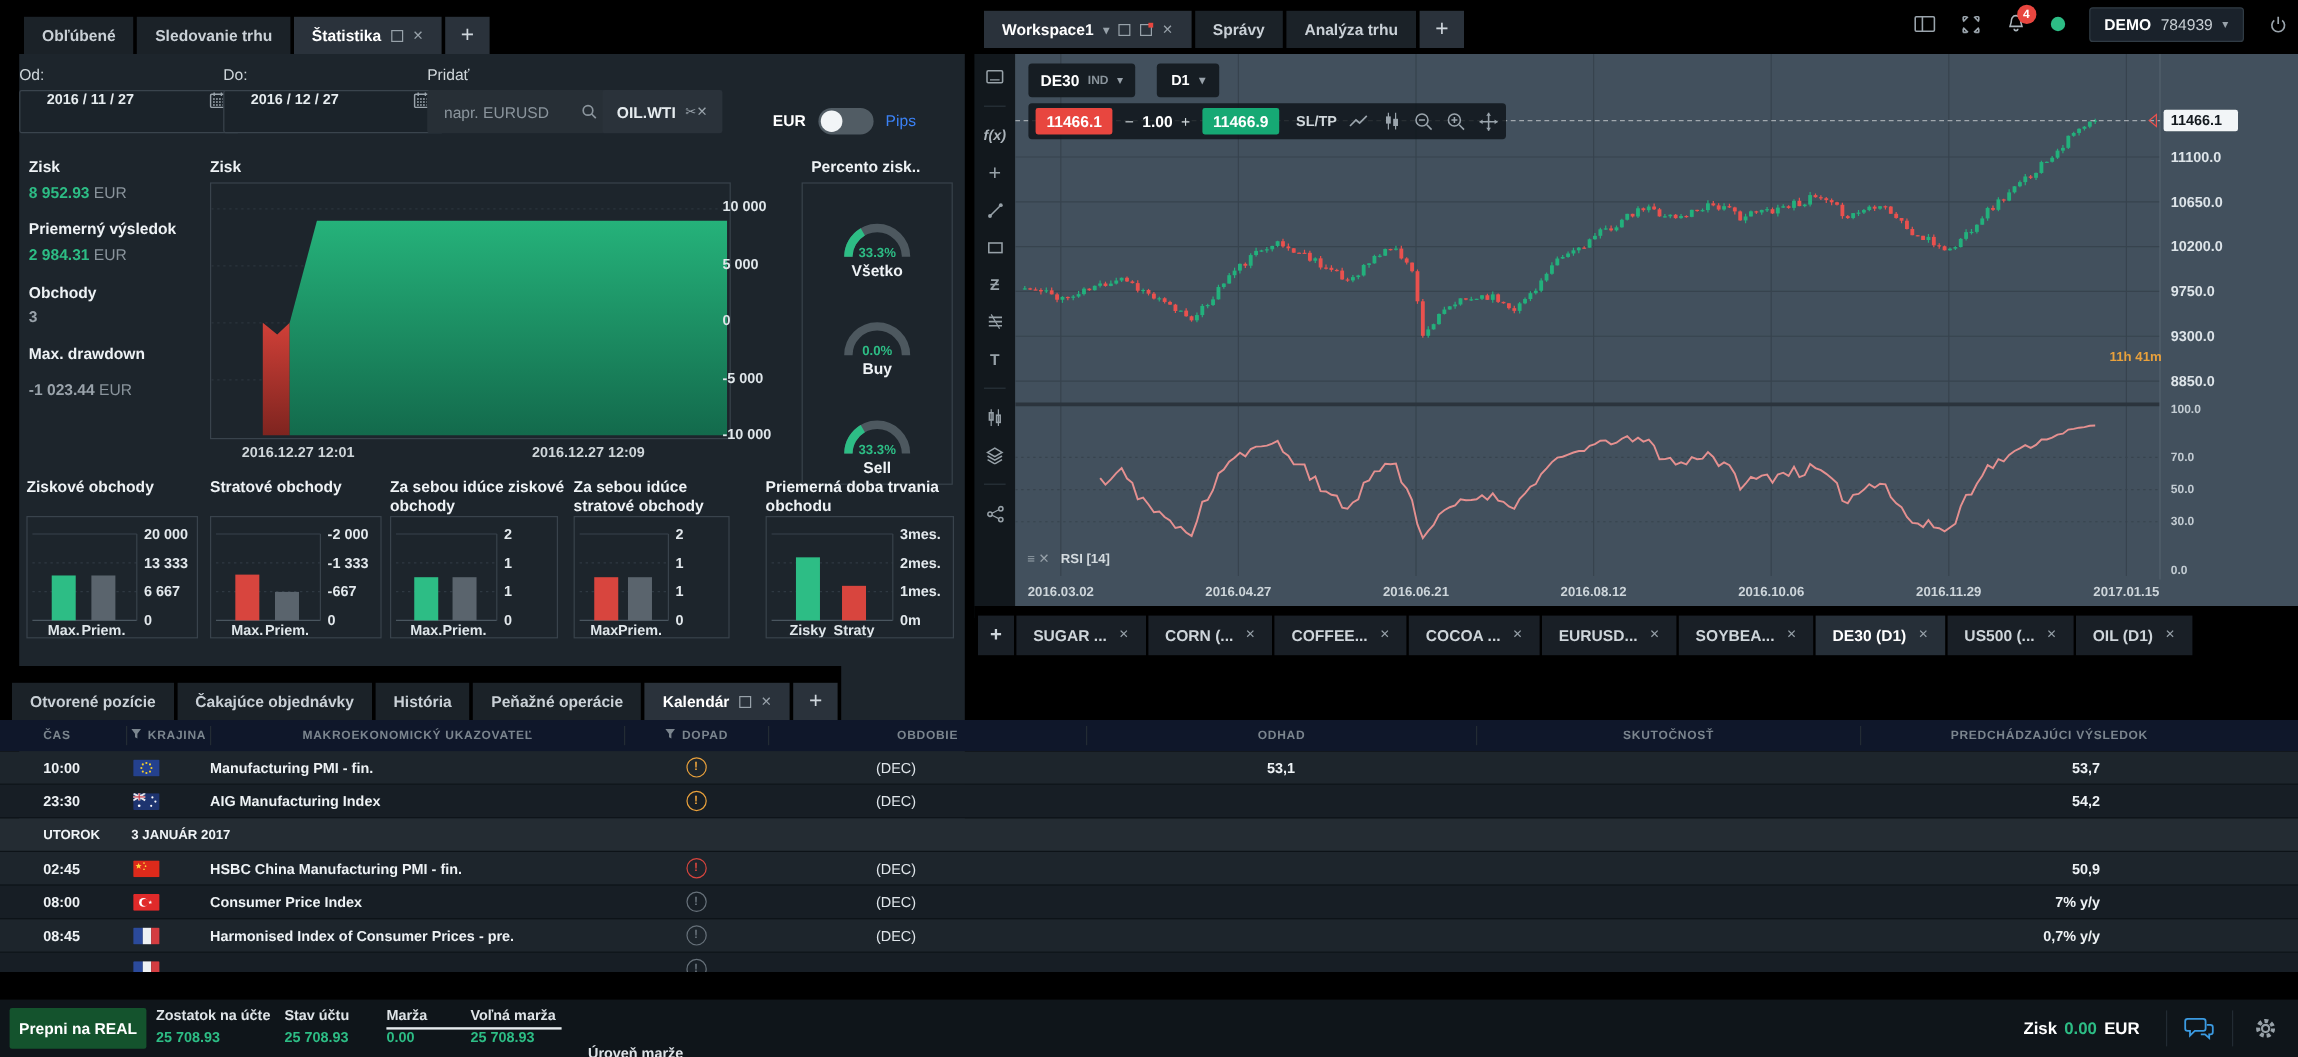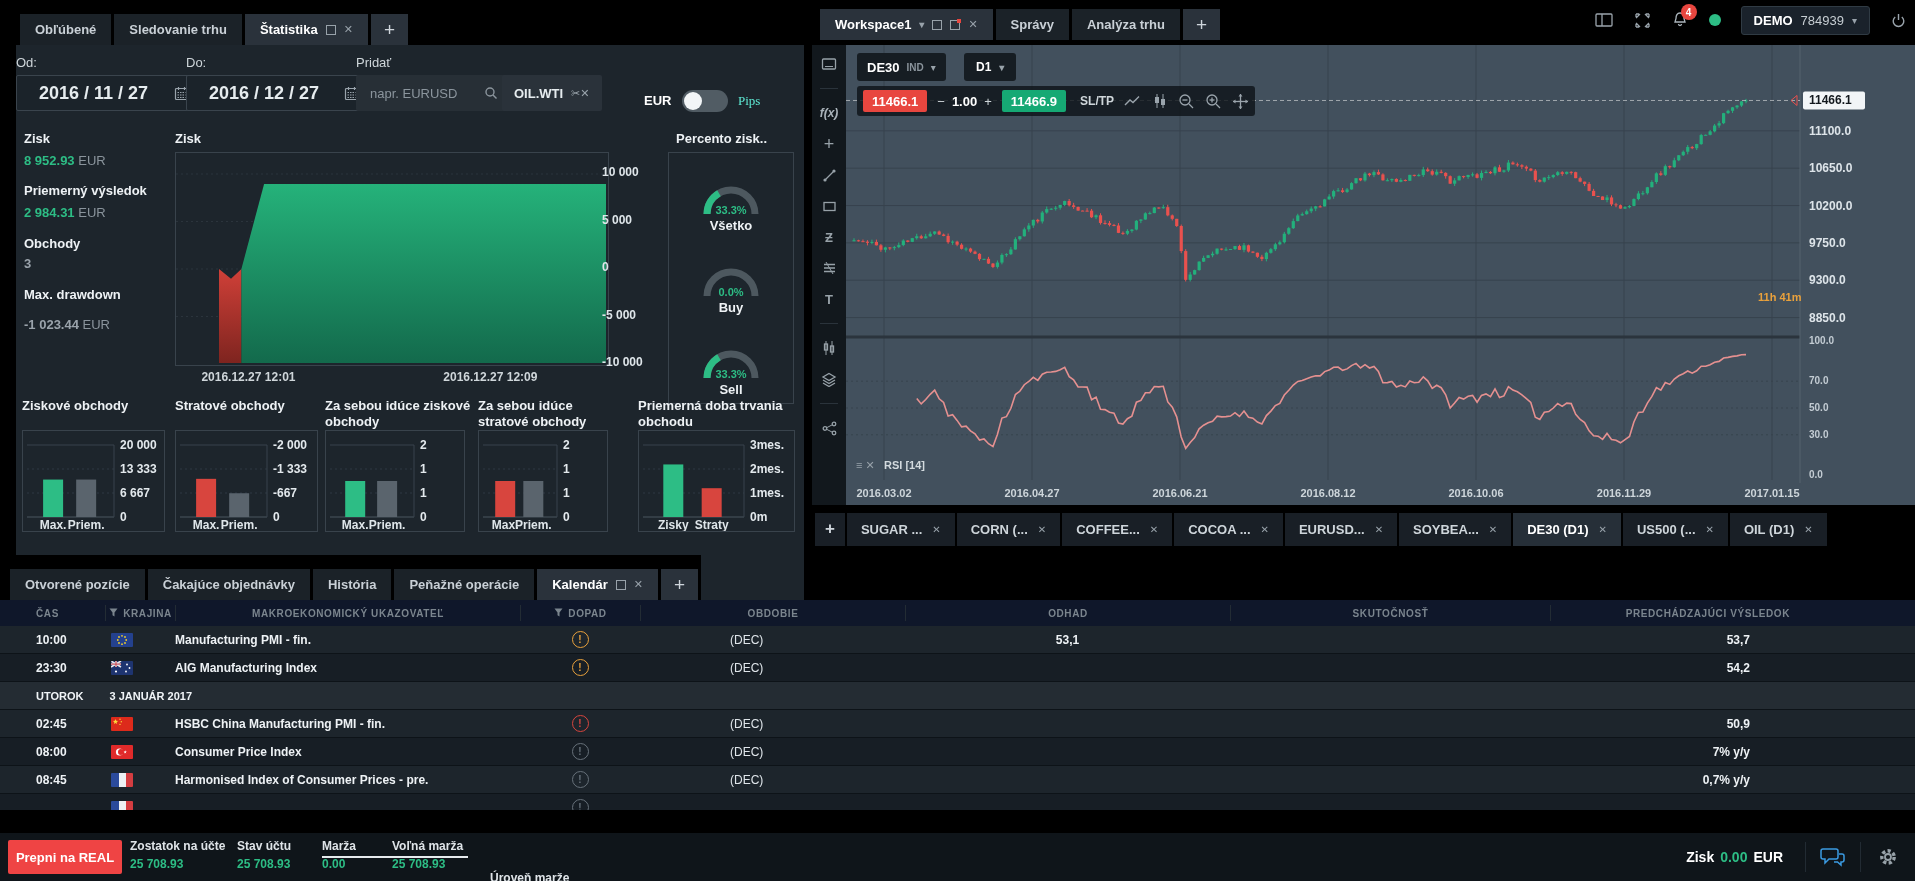--- a/index.html
+++ b/index.html
@@ -15,30 +15,30 @@
   .winsq{width:8px;height:8px;border:1px solid #98a2aa;display:inline-block;position:relative;}
   .winsq.reddot:after{content:"";position:absolute;right:-2px;top:-2px;width:4px;height:4px;background:#e8463f;}
   .tclose{color:#98a2aa;font-size:11px;font-weight:400;}
   .tcaret{color:#98a2aa;font-size:10px;}
 
   
   #lp-tabs{left:0;top:0;width:804px;height:45px;padding-left:20px;}
   .lp-body{position:absolute;left:16px;top:45px;width:788px;height:652px;background:#1d252c;}
   .flabel{position:absolute;font-size:13px;color:#cfd6da;}
   .dinput{position:absolute;height:34px;width:150px;border:1px solid #3a444d;background:#1b232a;border-radius:2px;
-          display:flex;align-items:center;justify-content:space-between;padding:0 10px 0 22px;
-          color:#e6ecef;font-size:18px;font-weight:600;}
+          display:flex;align-items:flex-start;justify-content:space-between;padding:0 10px 0 22px;
+          color:#e6ecef;font-size:12px;font-weight:600;}
   .sinput{position:absolute;height:36px;width:130px;background:#272f36;border-radius:2px;display:flex;align-items:center;padding:0 8px 0 12px;}
   .sinput input{flex:1;background:transparent;border:0;outline:none;color:#e6ecef;font-size:13px;width:90px;font-family:"Liberation Sans",sans-serif;}
   .sinput input::placeholder{color:#8b959d;}
   .chip{position:absolute;height:36px;background:#2a323a;border-radius:2px;display:flex;align-items:center;gap:8px;
         padding:0 12px;font-size:13px;font-weight:700;color:#e6ecef;}
   .chipx{color:#9aa4ac;font-size:11px;font-weight:400;}
   .cur{position:absolute;font-size:13px;font-weight:700;color:#fff;}
-  .pips{position:absolute;font-size:13px;color:#5eead4;font-family:Liberation Serif, serif;}
+  .pips{position:absolute;font-size:13px;color:#3b82f6;}
   .switch{position:absolute;width:46px;height:22px;background:#515c64;border-radius:11px;}
   .knob{position:absolute;left:2px;top:2px;width:18px;height:18px;background:#f2f5f7;border-radius:50%;}
   .statlabel{position:absolute;font-size:13px;font-weight:700;color:#eef2f5;}
   .statvalue{position:absolute;font-size:13px;font-weight:600;}
   .statvalue .suffix{color:#8a949c;font-weight:400;}
   .green{color:#2dbd85;}
   .gray{color:#9aa3ab;}
   .zisk-box{position:absolute;left:159px;top:107px;width:432px;height:212px;border:1px solid #39434c;}
   .ztick{position:absolute;left:0;font-size:12px;font-weight:600;color:#dfe6ea;white-space:nowrap;}
   .zxlabel{position:absolute;top:325px;width:140px;text-align:center;font-size:12px;font-weight:600;color:#cfd6da;}
@@ -111,21 +111,21 @@
   .crow .cper{color:#dfe5ea;padding-left:90px;}
   .crow .cnum{text-align:center;font-weight:700;}
   .crow .cprev{text-align:right;font-weight:700;padding-right:165px;}
   .seprow{height:27px;border-bottom:1px solid #0d1318;background:#242c33;display:flex;align-items:center;gap:26px;
           padding-left:36px;font-size:11px;font-weight:700;color:#f0f4f7;}
   .impact{width:15px;height:15px;border:1.5px solid;border-radius:50%;display:flex;align-items:center;justify-content:center;
           font-size:10px;font-weight:700;}
 
   
   .sb{position:absolute;left:0;top:833px;width:1915px;height:48px;background:#0f151a;}
-  .sb-btn{position:absolute;left:8px;top:7px;width:114px;height:34px;background:#ef4444;color:#fff;border:0;border-radius:2px;
+  .sb-btn{position:absolute;left:8px;top:7px;width:114px;height:34px;background:#14532d;color:#fff;border:0;border-radius:2px;
           font-size:13px;font-weight:700;font-family:"Liberation Sans",sans-serif;}
   .sb-item{position:absolute;top:6px;}
   .sb-item .lbl{font-size:12px;font-weight:700;color:#dfe4e8;white-space:nowrap;}
   .sb-item .val{font-size:12px;font-weight:600;margin-top:4px;}
   .sb-underline{position:absolute;left:322px;top:23px;width:146px;height:2px;background:#e6ebee;}
   .sb-right{position:absolute;right:0;top:0;height:48px;display:flex;align-items:center;}
   .sb-profit{display:flex;align-items:center;gap:6px;font-size:14px;font-weight:700;color:#fff;padding-right:22px;}
   .sb-div{width:1px;height:30px;background:#222b33;}
   .sb-iconbtn{width:54px;height:48px;display:flex;align-items:center;justify-content:center;}
 </style>

